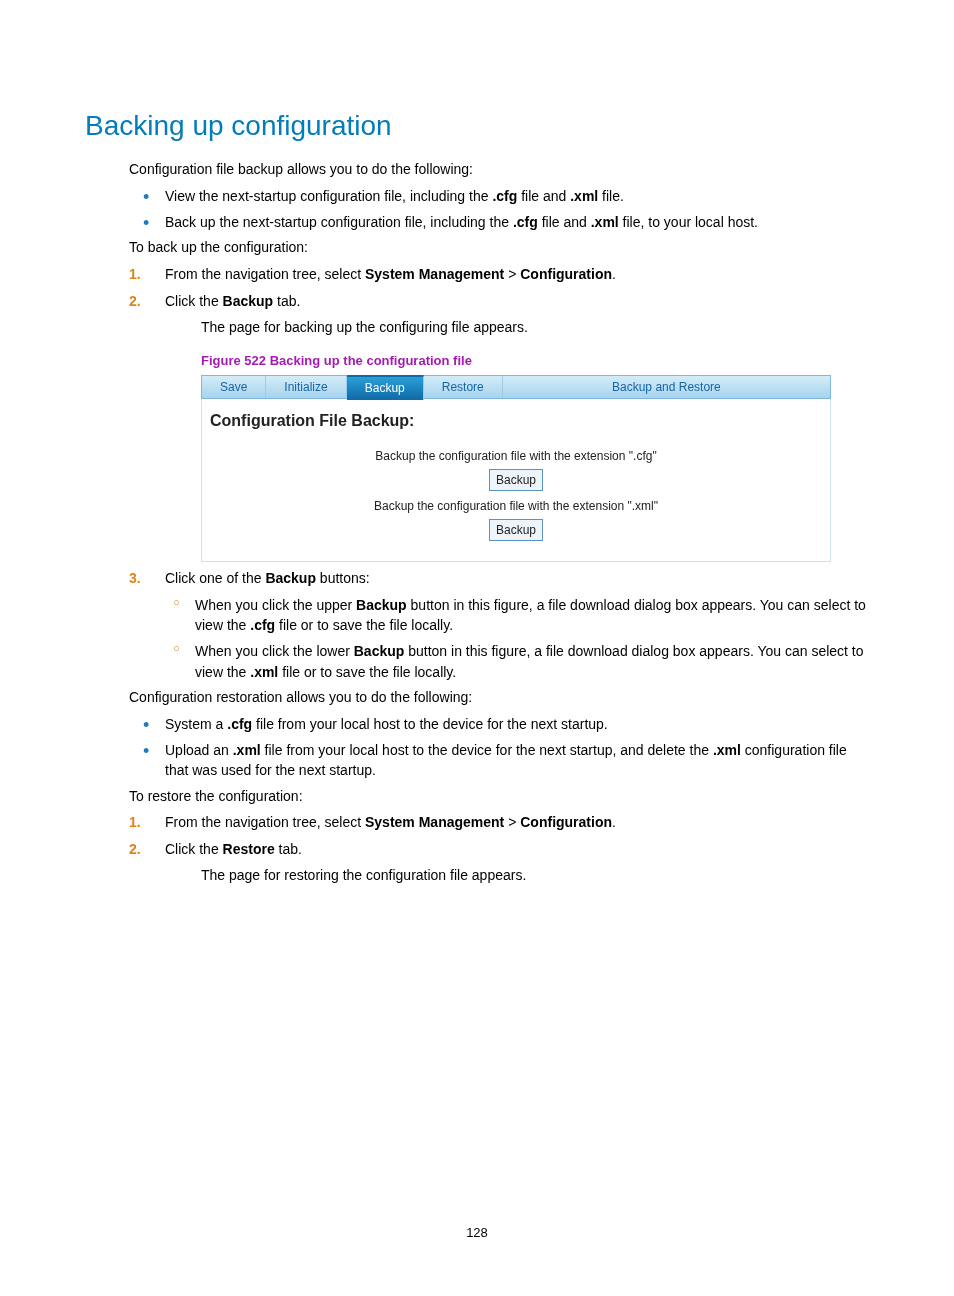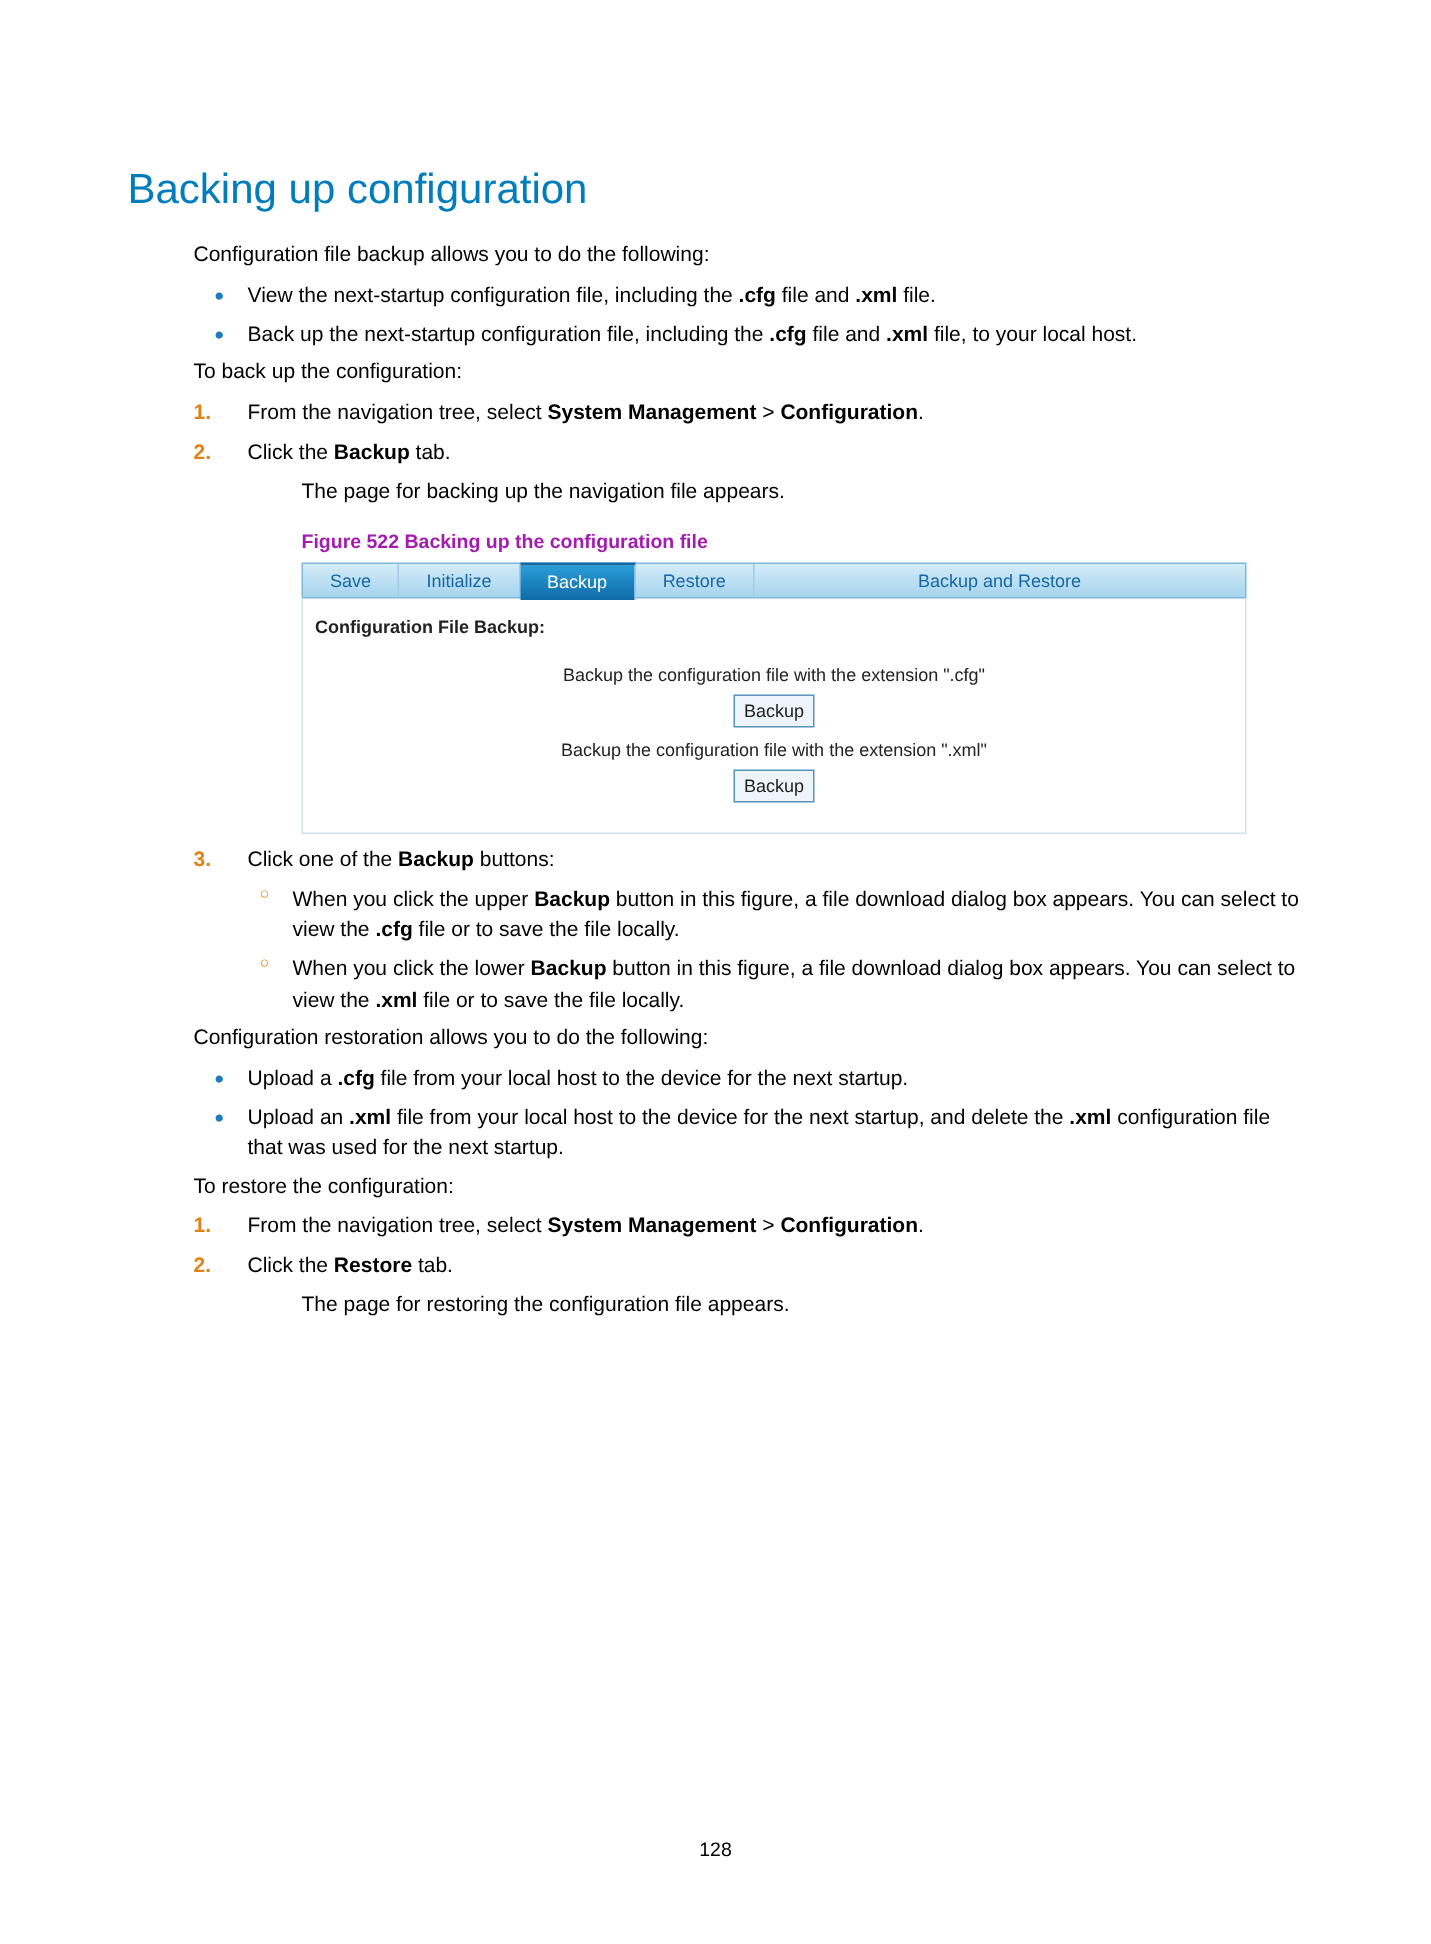--- a/index.html
+++ b/index.html
@@ -112,21 +112,21 @@
     border-top: 2px solid #0f6aa7;
     margin-top: -1px;
     height: calc(100% + 1px);
   }
   .shot-body {
     border-left: 1px solid #cfe3ef;
     border-right: 1px solid #cfe3ef;
     border-bottom: 1px solid #cfe3ef;
     padding: 10px 8px 14px 8px;
   }
-  .shot-body .sect-title { font-weight: bold; font-size: 12px; color:#222; margin-bottom: 14px; }
+  .shot-body .sect-title { font-weight: bold; font-size: 16px; color:#222; margin-bottom: 14px; }
   .shot-row {
     display: flex;
     align-items: center;
     justify-content: center;
     gap: 4px;
     margin: 6px 0;
     font-size: 12px;
     color: #222;
     flex-direction: column;
   }
@@ -166,21 +166,21 @@
     </ul>
 
     <p>To back up the configuration:</p>
 
     <ol class="steps">
       <li>
         <span>From the navigation tree, select </span><b>System Management</b><span> &gt; </span><b>Configuration</b><span>.</span>
       </li>
       <li>
         <span>Click the </span><b>Backup</b><span> tab.</span>
-        <p class="sub1">The page for backing up the navigation file appears.</p>
+        <p class="sub1">The page for backing up the configuring file appears.</p>
 
         <span class="figcap">Figure 522 Backing up the configuration file</span>
 
         
         <div class="shot">
           <div class="tabs">
             <div class="tab">Save</div>
             <div class="tab">Initialize</div>
             <div class="tab active">Backup</div>
             <div class="tab">Restore</div>
@@ -212,21 +212,21 @@
       </li>
     </ol>
   </div>
 
 
   <div class="indent1">
     <p>Configuration restoration allows you to do the following:</p>
 
     <ul class="bullets">
       <li>
-        <span>Upload a </span><b>.cfg</b><span> file from your local host to the device for the next startup.</span>
+        <span>System a </span><b>.cfg</b><span> file from your local host to the device for the next startup.</span>
       </li>
       <li>
         <span>Upload an </span><b>.xml</b><span> file from your local host to the device for the next startup, and delete the </span><b>.xml</b><span> configuration file that was used for the next startup.</span>
       </li>
     </ul>
 
     <p>To restore the configuration:</p>
 
     <ol class="steps">
       <li>

